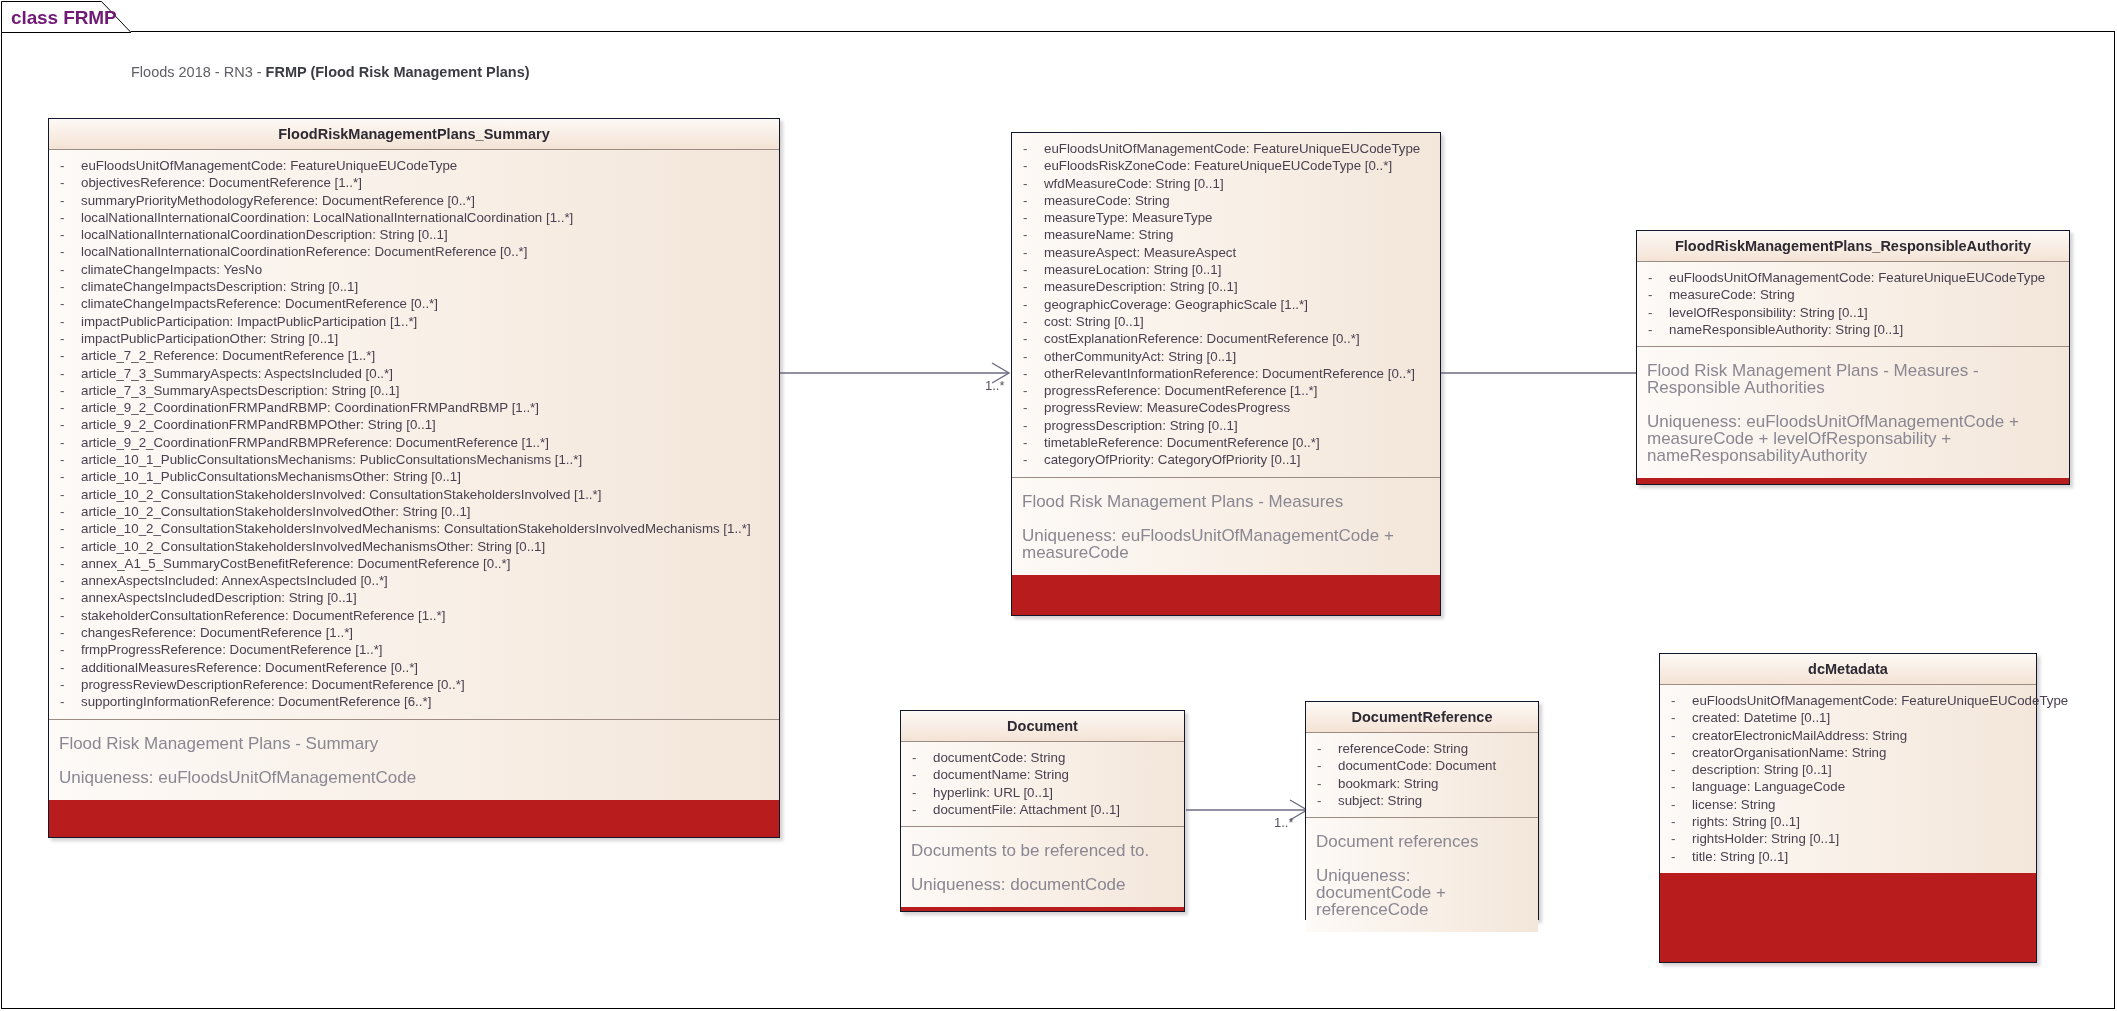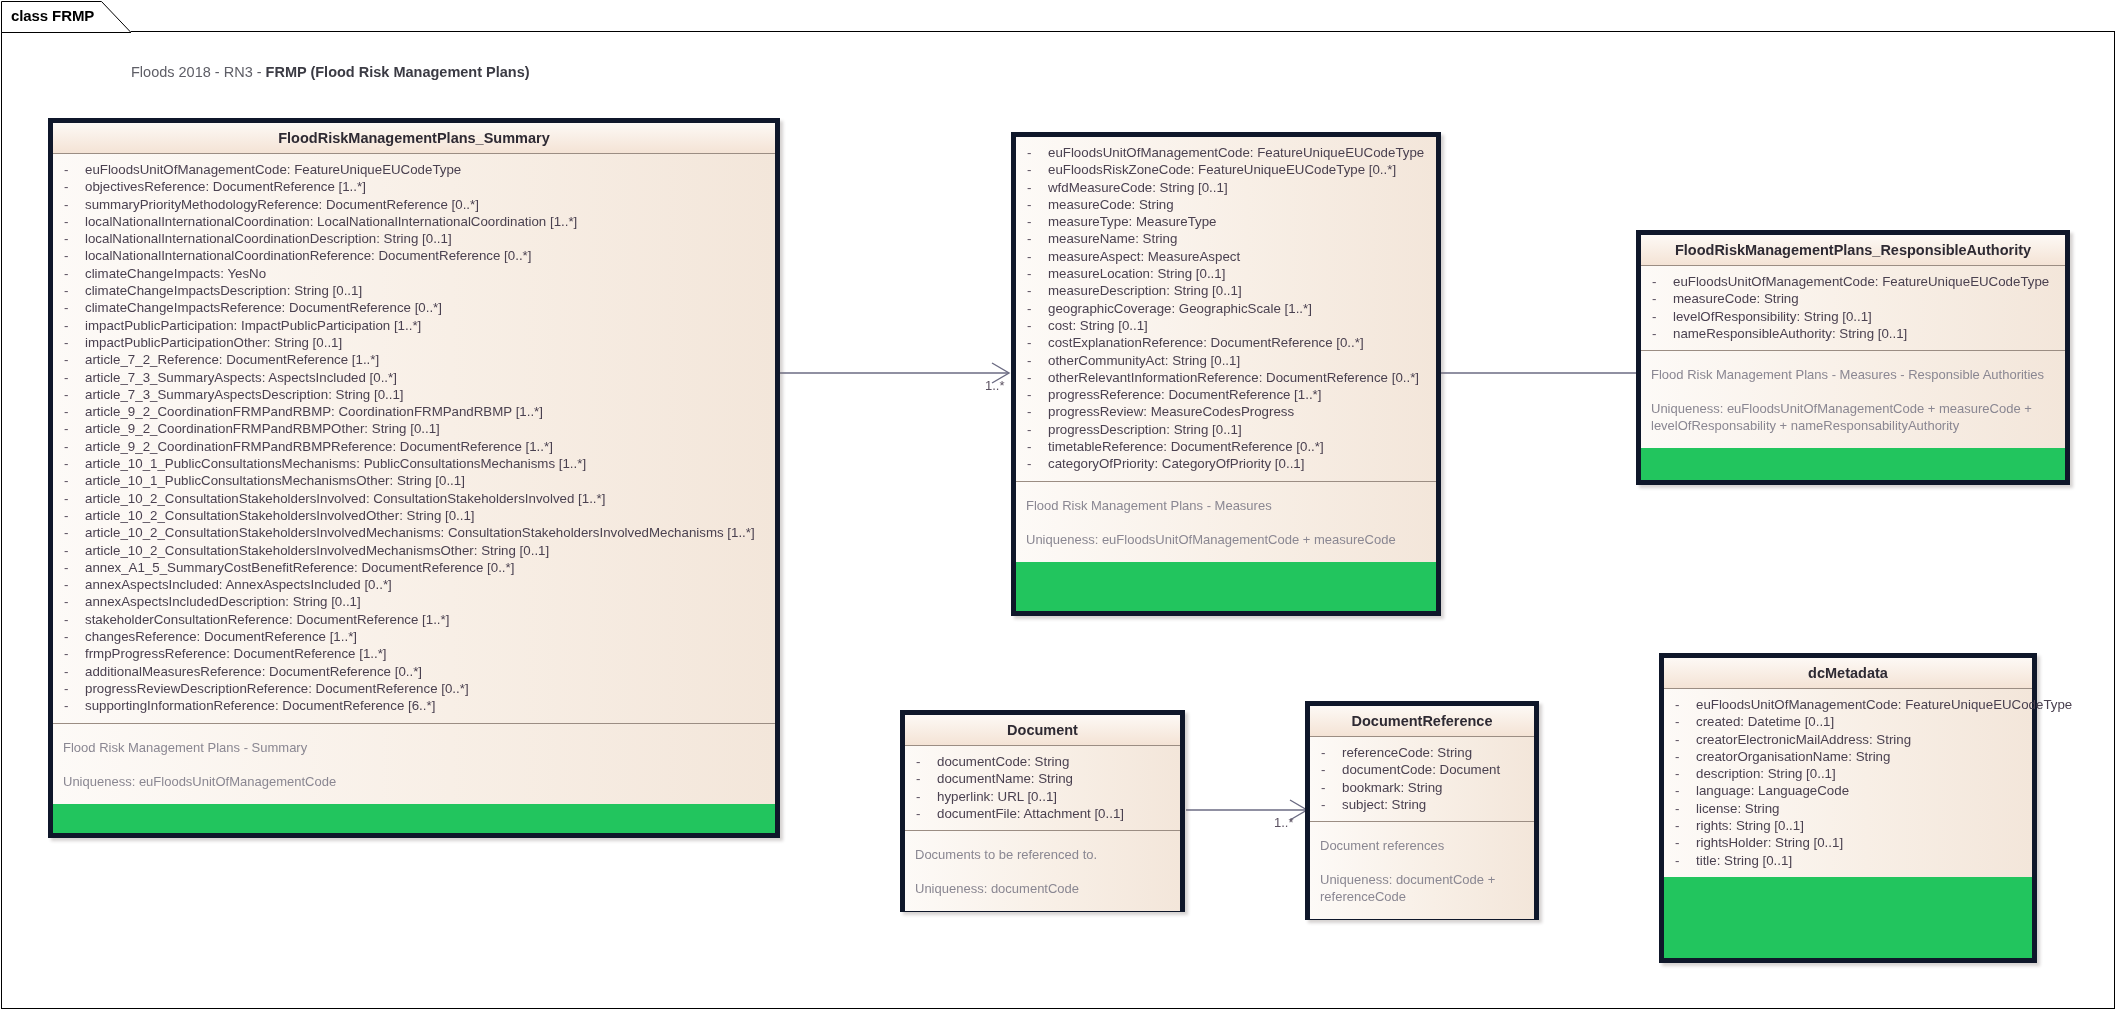--- a/index.html
+++ b/index.html
@@ -50,23 +50,23 @@
     left: 1px;
     top: 1px;
     width: 130px;
     height: 31px;
   }
   #frame-tab svg { display: block; }
   #frame-tab-label {
     position: absolute;
     left: 11px;
     top: 7px;
-    font-size: 15px;
+    font-size: 19px;
     font-weight: bold;
-    color: #000000;
+    color: #701a75;
     letter-spacing: -0.1px;
   }
 
   
   #diagram-caption {
     position: absolute;
     left: 131px;
     top: 64px;
     font-size: 14.5px;
     color: #5e5e66;
@@ -75,22 +75,22 @@
   }
   #diagram-caption .strong {
     font-weight: bold;
     color: #3b3b44;
   }
 
   
   .uml {
     position: absolute;
     box-sizing: border-box;
-    border: 5px solid #0f172a;
-    background: #22c55e;
+    border: 1px solid #0f172a;
+    background: #b91c1c;
     box-shadow: 3px 3px 3px rgba(120,110,105,0.30);
   }
   .uml-title {
     box-sizing: border-box;
     border-bottom: 1px solid #9b8d83;
     background: linear-gradient(to bottom, #fdf9f5 0%, #f4e3d5 100%);
     text-align: center;
     font-weight: bold;
     font-size: 14.5px;
     color: #2e2a33;
@@ -116,21 +116,21 @@
     padding-left: 5px;
     color: #5a5060;
   }
   .uml-notes {
     box-sizing: border-box;
     border-top: 1px solid #9b8d83;
     background: linear-gradient(to right, #fdfaf7 0%, #f8efe6 55%, #f3e6da 100%);
     padding: 15px 10px 14px 10px;
   }
   .uml-notes .note {
-    font-size: 13px;
+    font-size: 17px;
     color: #8a8792;
     line-height: 17px;
     margin-bottom: 17px;
   }
   .uml-notes .note:last-child { margin-bottom: 0; }
 
   
   .conn {
     position: absolute;
     pointer-events: none;

